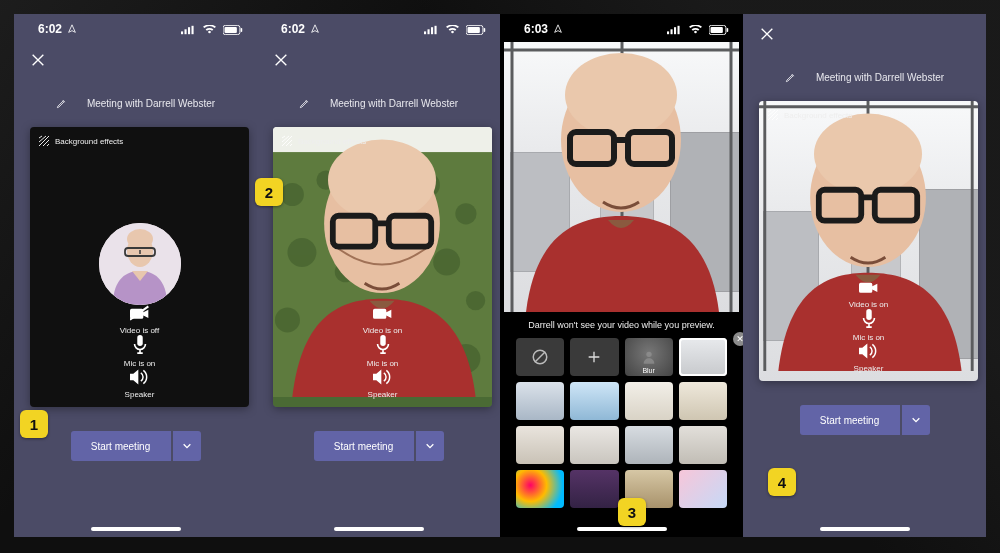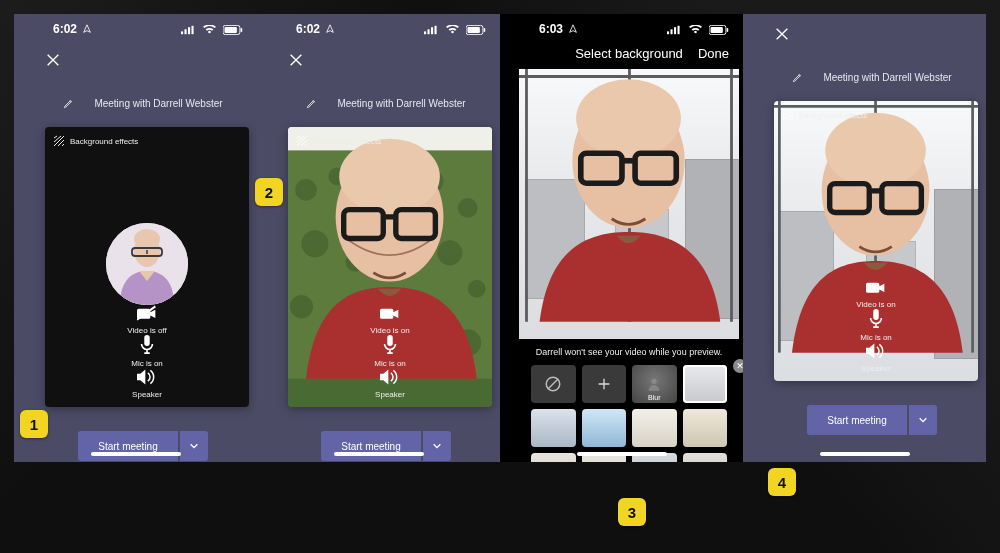--- a/index.html
+++ b/index.html
@@ -16,25 +16,24 @@
     background:
       linear-gradient(130deg, rgba(60,60,60,0.3) 0%, transparent 30%),
       linear-gradient(50deg, transparent 60%, rgba(50,50,50,0.3) 80%),
       #0f0f0f;
   }
   .row {
     position: absolute; top: 14px; left: 14px;
     display: flex; gap: 0;
   }
   .phone {
-    width: 243px; height: 448px;
+    width: 243px; height: 523px;
     position: relative;
     overflow: hidden;
     color: #fff;
-    padding-left: 15px;
   }
   .phone.purple { background: #4b4b66; }
   .phone.dark { background: #000000; }
   .statusbar {
     display: flex; justify-content: space-between; align-items: center;
     padding: 8px 14px 4px 24px;
     font-size: 12px; font-weight: 600;
   }
   .statusbar .time svg { vertical-align: -1px; margin-left: 2px; }
   .status-icons svg { margin-left: 4px; vertical-align: middle; }
@@ -411,25 +410,20 @@
           </svg>
         <svg width="13" height="10" viewBox="0 0 20 14" fill="#fff">
             <path d="M10 12a2 2 0 100-4 2 2 0 000 4zM4 6a10 10 0 0112 0l-2 2a7 7 0 00-8 0zM0 2a16 16 0 0120 0l-2 2a13 13 0 00-16 0z"></path>
           </svg>
         <svg width="20" height="10" viewBox="0 0 26 12">
             <rect x="0" y="0" width="22" height="12" rx="3" fill="none" stroke="#fff" stroke-width="1.2"></rect>
             <rect x="2" y="2" width="16" height="8" rx="1.5" fill="#fff"></rect>
             <rect x="23" y="3.5" width="2" height="5" rx="1" fill="#fff"></rect>
           </svg>
       </span>
-    </div>
-    <div class="sel-header">
-      <span style="width:38px"></span>
-      <span class="title">Select background</span>
-      <span style="width:38px; text-align:right;">Done</span>
     </div>
 
     <div class="preview-area">
       <div class="office-bg"></div>
       <div class="building" style="left:6px; top:110px; width:60px; height:120px;"></div>
       <div class="building" style="left:166px; top:90px; width:70px; height:160px; background:#b0b2b6;"></div>
       <div class="building" style="left:96px; top:140px; width:54px; height:90px; background:#c7c8cb;"></div>
 
       <svg style="position:absolute;inset:0;" viewBox="0 0 235 270" preserveAspectRatio="none">
         <g stroke="#5b5c5e" stroke-width="3">

